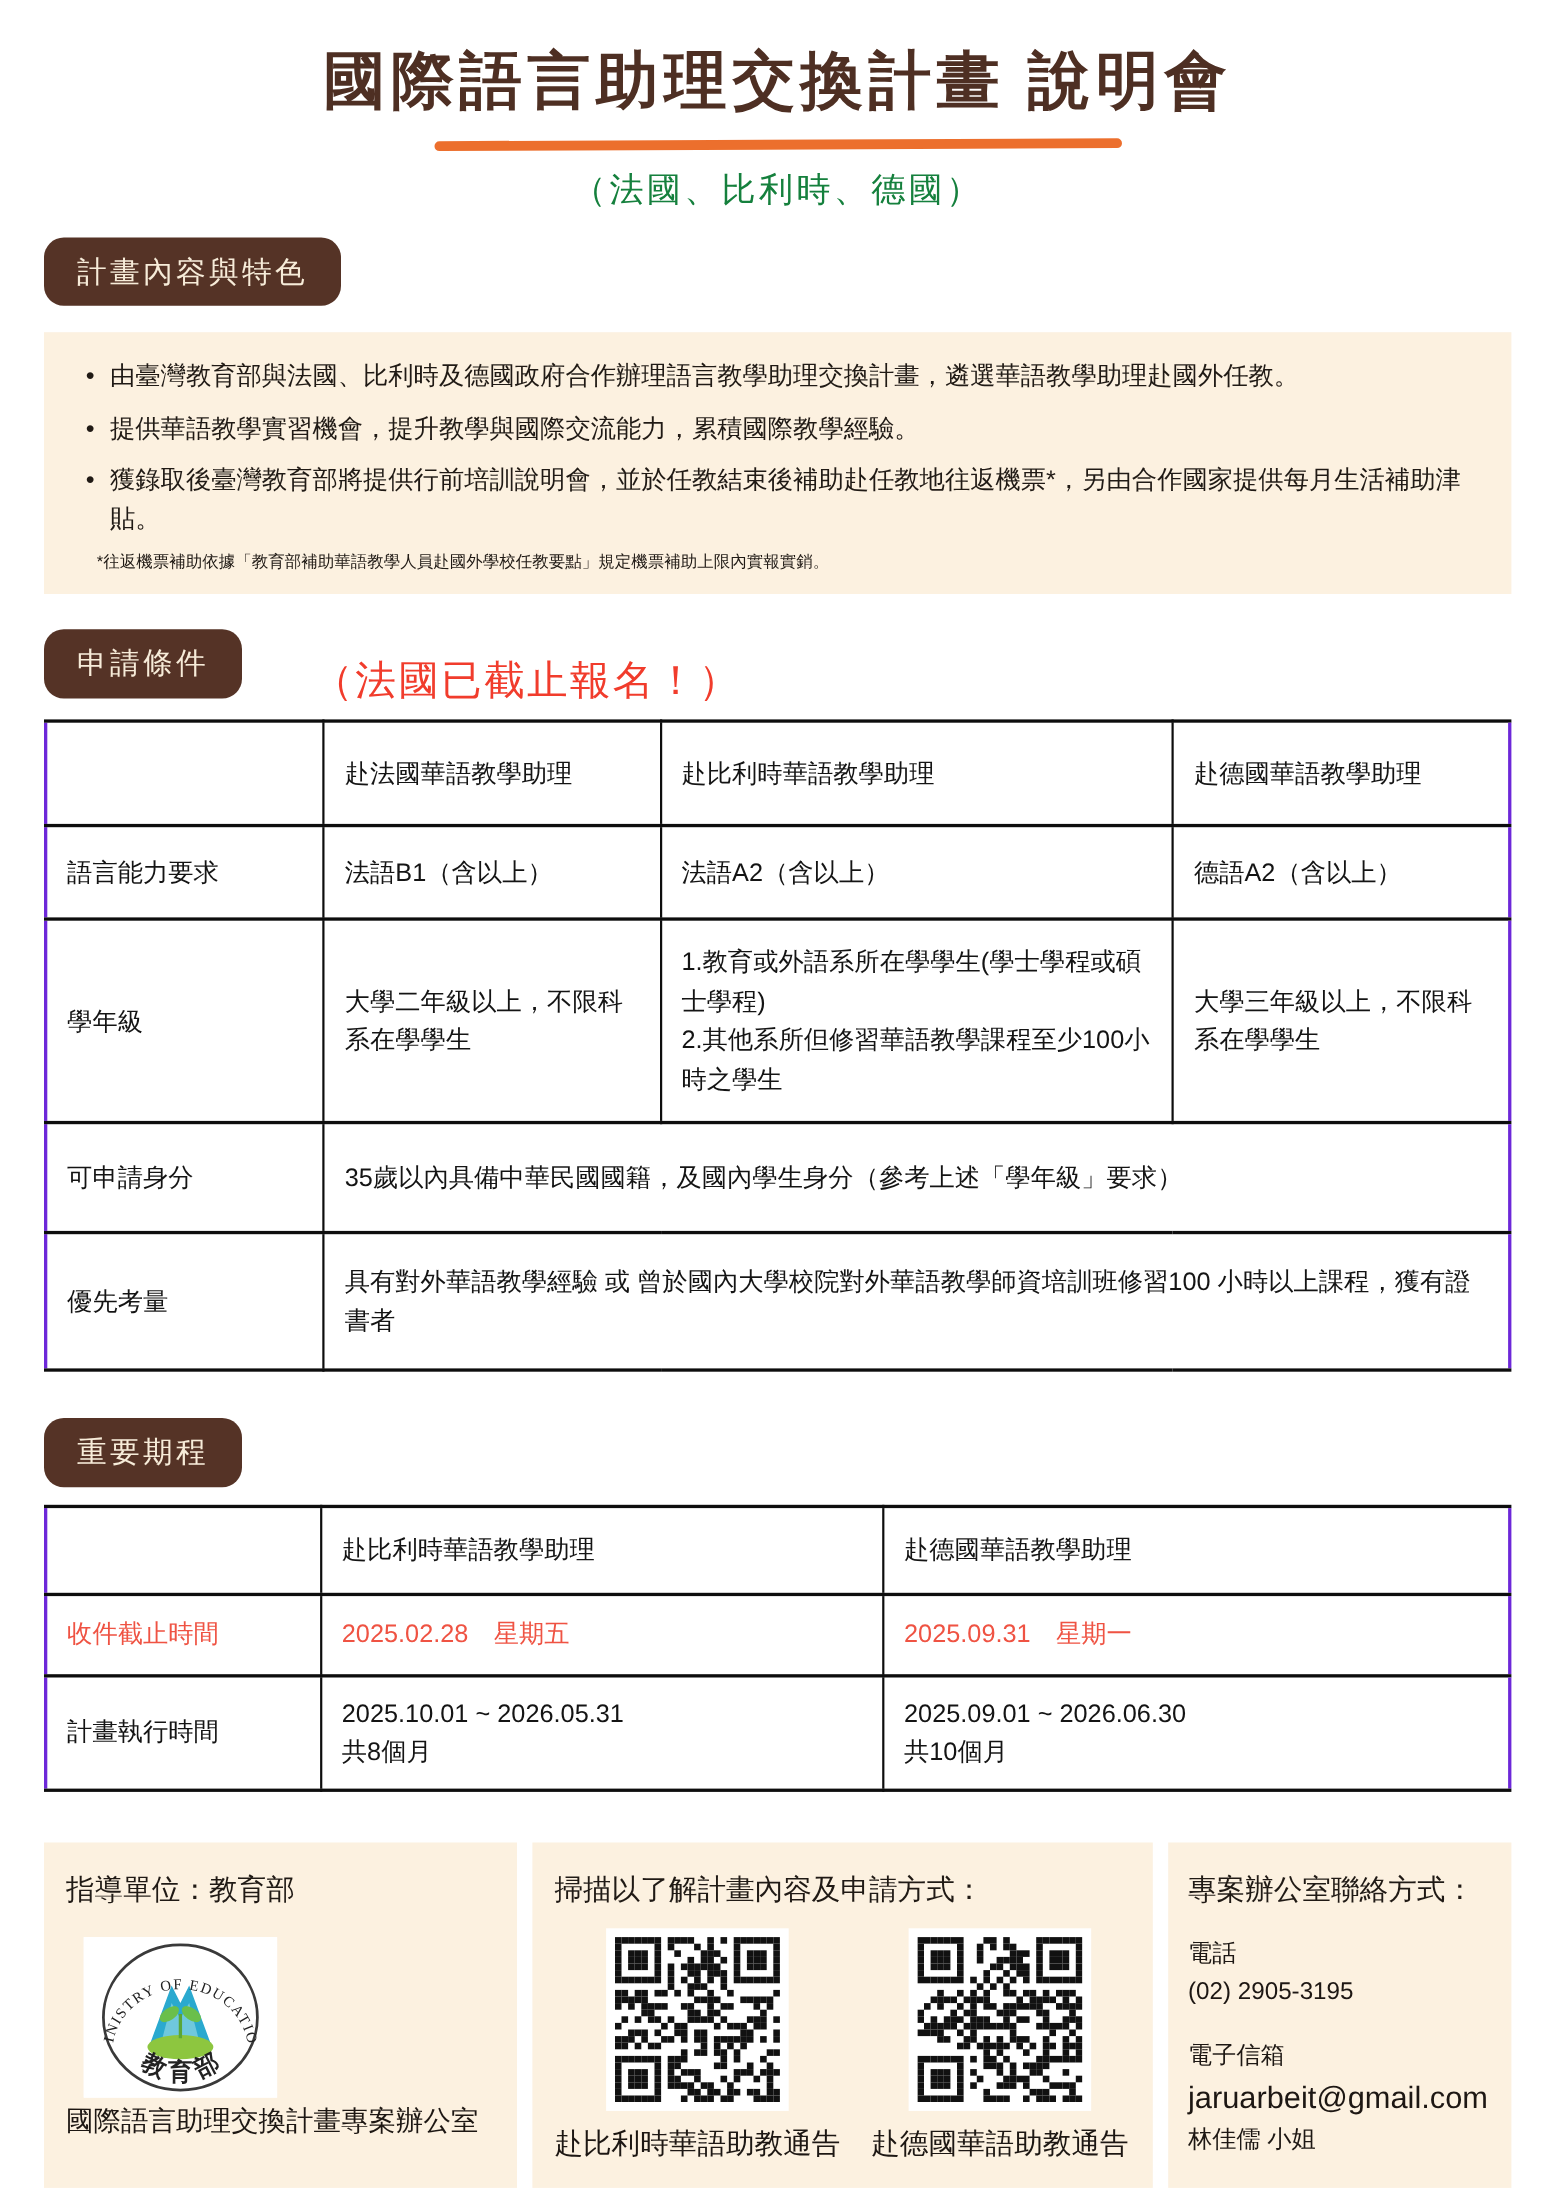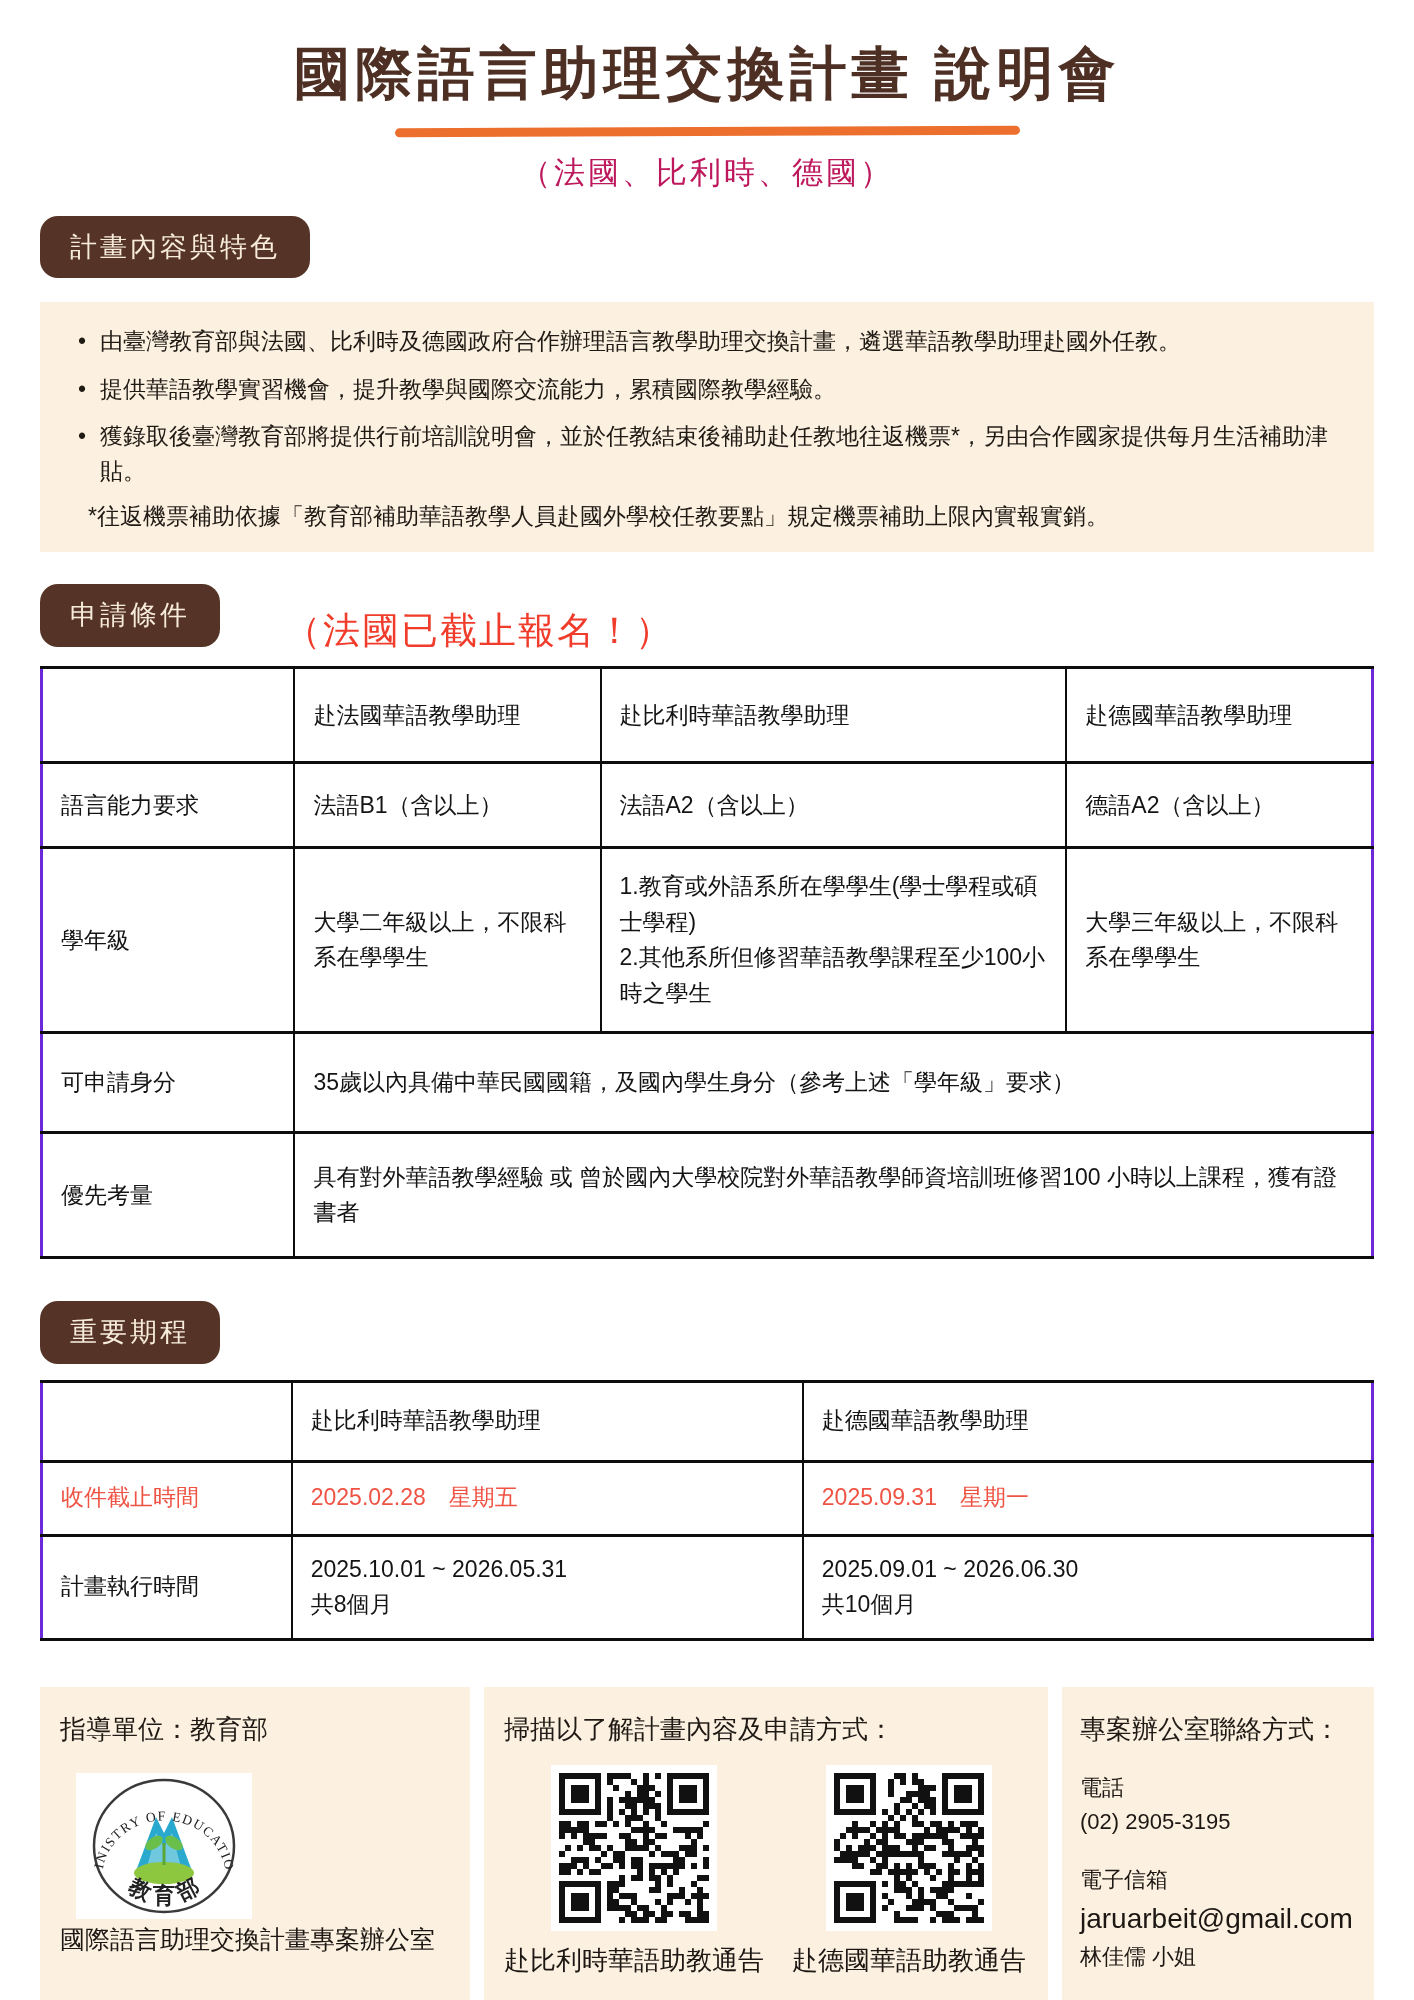--- a/index.html
+++ b/index.html
@@ -13,40 +13,40 @@
   
   .title{
     margin:36px 0 0;text-align:center;
     font-size:57px;font-weight:bold;color:#4e2f23;letter-spacing:5px;
   }
   .title-underline{
     width:625px;height:9px;background:#ec6f2d;border-radius:6px;
     margin:14px auto 16px;transform:rotate(-0.25deg);
   }
   .subtitle{
-    text-align:center;font-size:31px;color:#be185d;letter-spacing:3px;margin:0;
+    text-align:center;font-size:31px;color:#15803d;letter-spacing:3px;margin:0;
   }
 
   
   .badge{
     display:inline-block;background:#553326;color:#f7ecd9;
     font-size:27px;letter-spacing:3px;padding:15px 30px;
     border-radius:18px;line-height:1.2;
   }
   .section-head{display:flex;align-items:center;gap:64px;}
   .red-note{color:#f13c2c;font-size:37px;letter-spacing:2px;margin-top:32px;}
 
   
   .features-box{
     background:#fcf1e0;margin-top:24px;padding:22px 30px 18px 30px;
   }
   ul.bullets{list-style:none;margin:0;padding:0;font-size:23px;line-height:1.5;color:#201a15;}
   ul.bullets li{position:relative;padding-left:30px;margin-bottom:13px;}
   ul.bullets li::before{content:"\2022";position:absolute;left:8px;top:0;font-size:23px;}
-  .footnote{font-size:23px;margin:8px 0 2px 18px;color:#201a15;}
+  .footnote{font-size:15px;margin:8px 0 2px 18px;color:#201a15;}
 
   
   table.data-table{
     border-collapse:collapse;width:100%;table-layout:fixed;
     margin-top:10px;background:#ffffff;
   }
   table.data-table{border:3px solid #6d28d9;}
   table.data-table td{border:2px solid #0d0d0d;}
   table.data-table tr{border-top:3px solid #0d0d0d;border-bottom:3px solid #0d0d0d;}
   table.data-table td{

